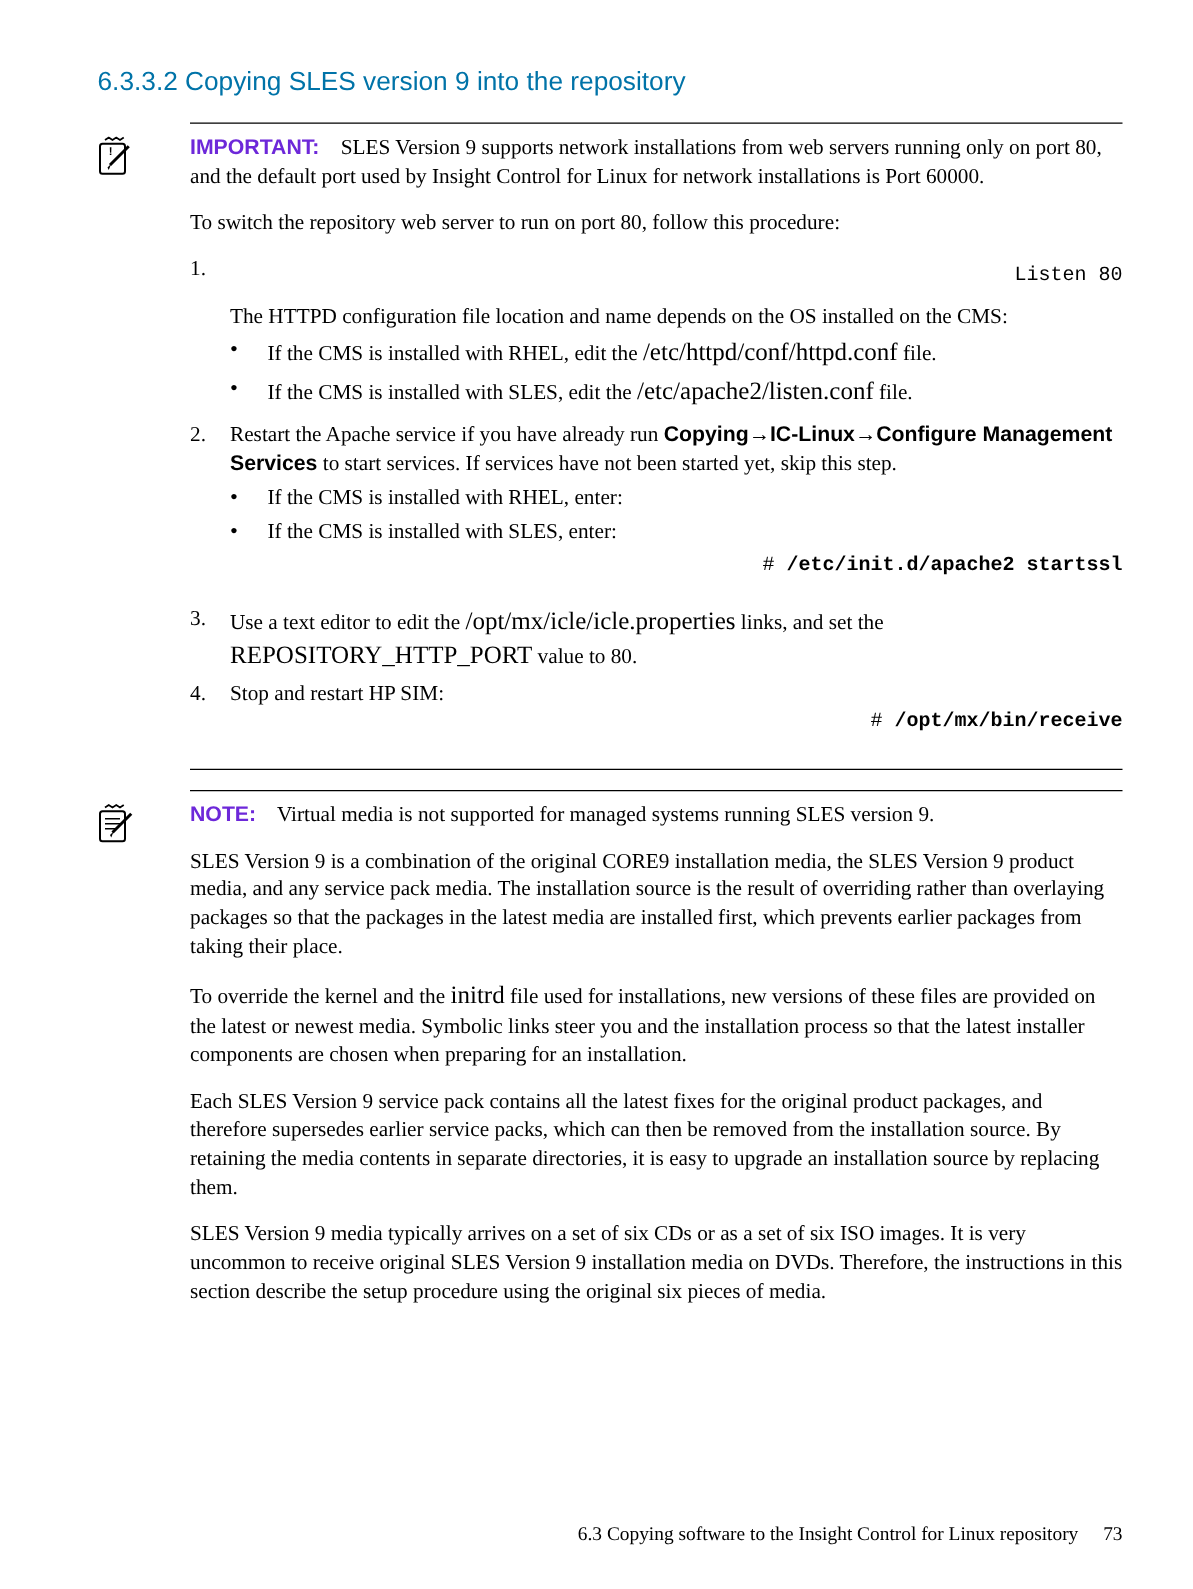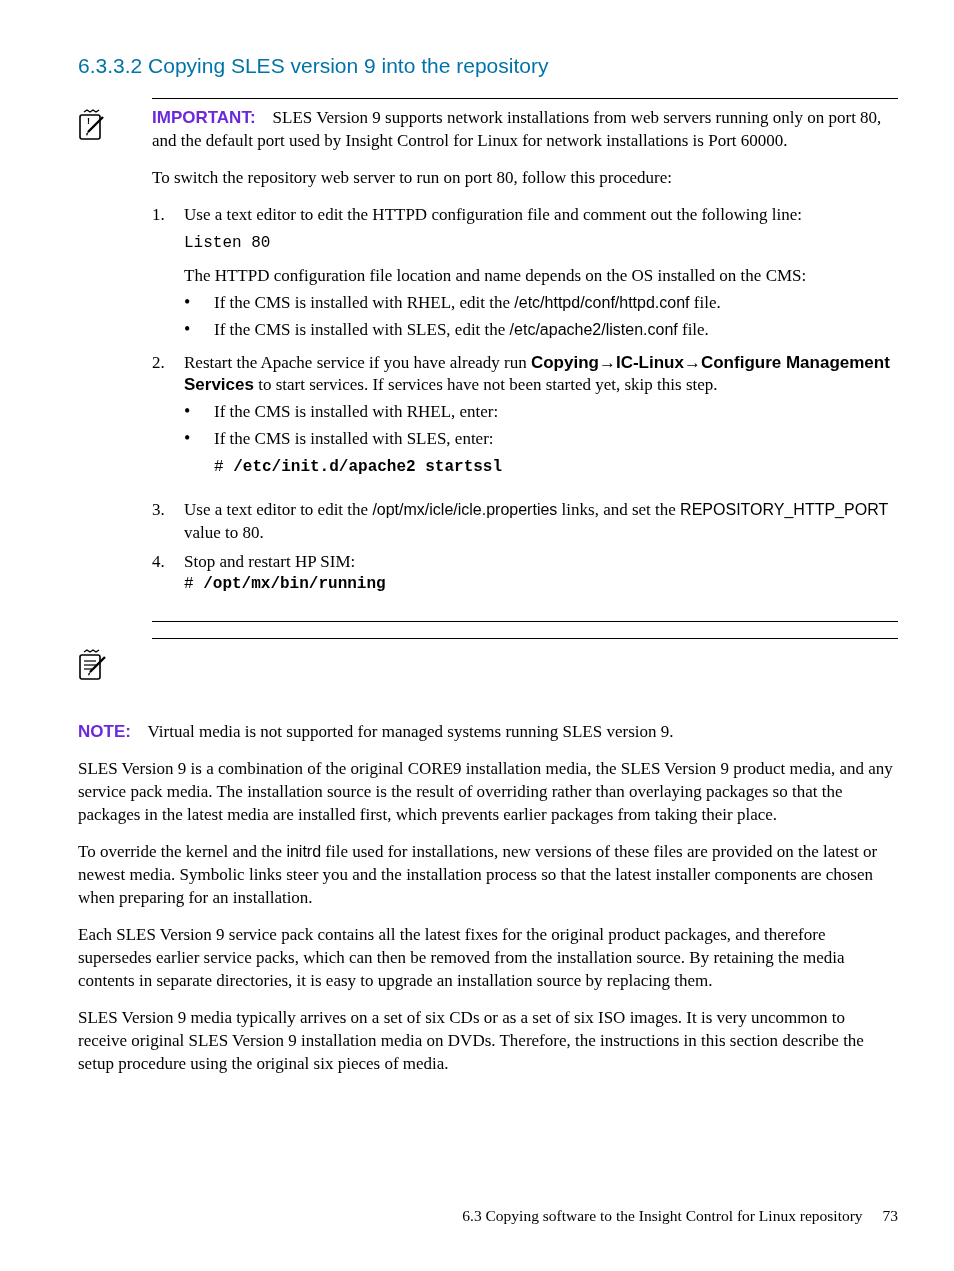--- a/index.html
+++ b/index.html
@@ -69,27 +69,28 @@
     margin-bottom: 6px;
   }
   ol.steps > li > .num {
     width: 32px;
     flex: 0 0 32px;
   }
   ol.steps > li > .body {
     flex: 1;
   }
   .mono {
-    font-family: Liberation Sans, sans-serif;
-    font-size: 16px;
+    font-family: Liberation Serif, serif;
+    font-size: 20px;
   }
   .code-line {
     font-family: "Courier New", Courier, monospace;
     font-size: 16px;
     margin: 6px 0 10px 0;
+    text-align: right;
   }
   .code-line .b { font-weight: 700; }
   ul.bullets {
     list-style: none;
     padding: 0;
     margin: 4px 0 4px 0;
   }
   ul.bullets > li {
     display: flex;
     margin-bottom: 4px;
@@ -101,24 +102,24 @@
     color: #000;
     font-size: 18px;
     line-height: 1.2;
   }
   ul.bullets > li > .btext { flex: 1; }
   .sans-b {
     font-family: Arial, Helvetica, sans-serif;
     font-weight: 700;
   }
   .arrow { font-family: Arial, Helvetica, sans-serif; }
-  .note-block { margin-top: 6px; flex-direction: column; }
+  .note-block { margin-top: 6px; }
   .footer {
     position: absolute;
-    bottom: 44px;
+    bottom: 32px;
     right: 56px;
     font-size: 15.5px;
   }
   .footer .pn { margin-left: 16px; }
   svg.note-svg { display:block; }
 </style>
 </head>
 <body>
 
 <div class="page">
@@ -144,21 +145,20 @@
         <span class="callout-label">IMPORTANT:</span>&nbsp;&nbsp;&nbsp;
         <span>SLES Version 9 supports network installations from web servers running only on port 80, and the default port used by Insight Control for Linux for network installations is Port 60000.</span>
       </p>
       <p class="para">To switch the repository web server to run on port 80, follow this procedure:</p>
 
       <ol class="steps">
 
         <li>
           <div class="num">1.</div>
           <div class="body">
-            <div>Use a text editor to edit the HTTPD configuration file and comment out the following line:</div>
             <div class="code-line">Listen 80</div>
             <div>The HTTPD configuration file location and name depends on the OS installed on the CMS:</div>
             <ul class="bullets">
               <li>
                 <div class="dot">•</div>
                 <div class="btext">
                   <span>If the CMS is installed with RHEL, edit the </span><span class="mono">/etc/httpd/conf/httpd.conf</span><span> file.</span>
                 </div>
               </li>
               <li>
@@ -199,21 +199,21 @@
           <div class="num">3.</div>
           <div class="body">
             <span>Use a text editor to edit the </span><span class="mono">/opt/mx/icle/icle.properties</span><span> links, and set the </span><span class="mono">REPOSITORY_HTTP_PORT</span><span> value to 80.</span>
           </div>
         </li>
 
         <li>
           <div class="num">4.</div>
           <div class="body">
             <div>Stop and restart HP SIM:</div>
-            <div class="code-line" style="margin-top:0;"><span># </span><span class="b">/opt/mx/bin/running</span></div>
+            <div class="code-line" style="margin-top:0;"><span># </span><span class="b">/opt/mx/bin/receive</span></div>
           </div>
         </li>
 
       </ol>
     </div>
   </div>
 
   <div style="margin-left:74px; margin-top:4px; margin-bottom:16px;">
     <hr class="rule">
   </div>

